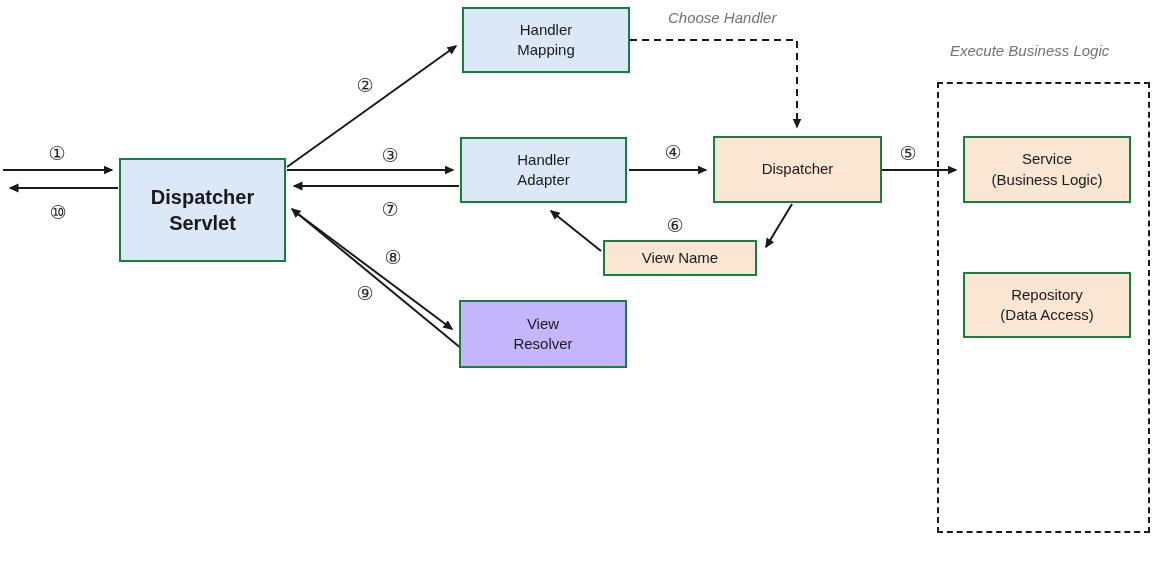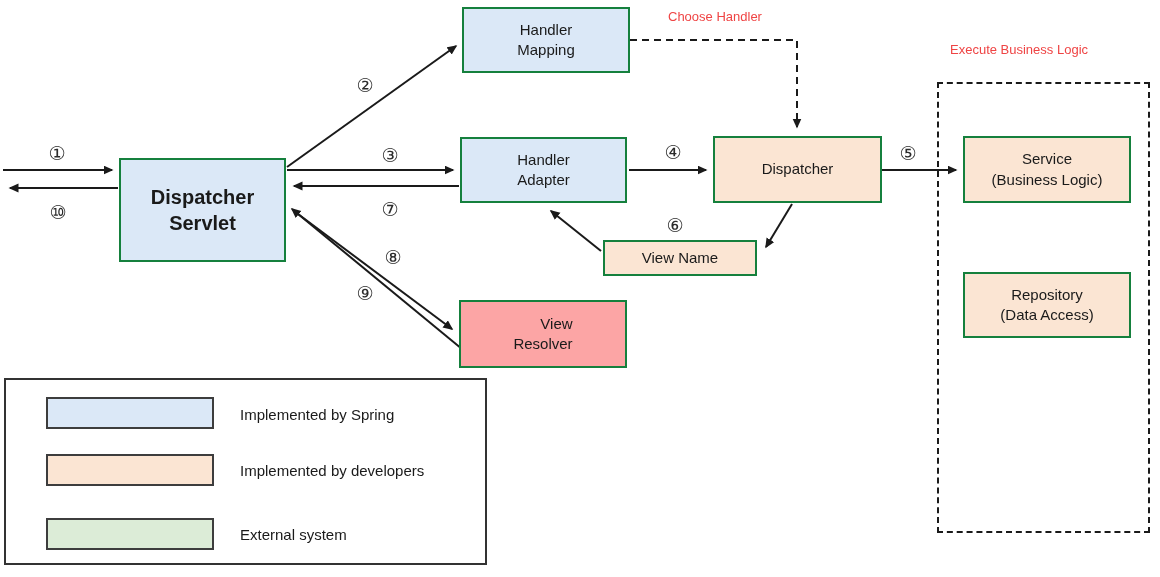--- a/index.html
+++ b/index.html
@@ -27,23 +27,24 @@
     white-space: pre-line;
     border: 2px solid #15803d;
     box-sizing: border-box;
     font-size: 15px;
     line-height: 1.35;
   }
   .node.bold-title { font-weight: bold; font-size: 20px; line-height: 1.3; margin-top: 41px; }
   .node.big-label  { font-size: 20px; }
   .annotation {
     position: absolute;
-    font-size: 13px;
+    font-size: 15px;
     white-space: nowrap;
-    color: #ef4444;
+    color: #737373;
+    font-style: italic;
   }
   .step {
     position: absolute;
     transform: translate(-50%, -50%);
     font-size: 19px;
     color: #2b2b2b;
     line-height: 1;
   }
   .dashed-region {
     position: absolute;
@@ -117,21 +118,21 @@
 
   <div class="node bold-title" style="left: 119px; top: 117px; width: 167px; height: 104px; background-color: rgb(219, 232, 247);">Dispatcher
 Servlet</div>
 
   <div class="node" style="left: 462px; top: 7px; width: 168px; height: 66px; background-color: rgb(219, 232, 247);">Handler
 Mapping</div>
 
   <div class="node" style="left: 460px; top: 137px; width: 167px; height: 66px; background-color: rgb(219, 232, 247);">Handler
 Adapter</div>
 
-  <div class="node" style="left: 459px; top: 300px; width: 168px; height: 68px; background-color: #fca5a5; text-align: right;">View
+  <div class="node" style="left: 459px; top: 300px; width: 168px; height: 68px; background-color: #c4b5fd;">View
 Resolver</div>
 
   <div class="node" style="left: 713px; top: 136px; width: 169px; height: 67px; background-color: rgb(251, 229, 211);">Dispatcher</div>
 
   <div class="node" style="left: 963px; top: 136px; width: 168px; height: 67px; background-color: rgb(251, 229, 211);">Service
 (Business Logic)</div>
 
   <div class="node" style="left: 603px; top: 240px; width: 154px; height: 36px; background-color: rgb(251, 229, 211);">View Name</div>
 
   <div class="node" style="left: 963px; top: 272px; width: 168px; height: 66px; background-color: rgb(251, 229, 211);">Repository
@@ -146,24 +147,14 @@
   <span class="step" style="left:58px;  top:212px;">⑩</span>
   <span class="step" style="left:365px; top:85px;">②</span>
   <span class="step" style="left:390px; top:155px;">③</span>
   <span class="step" style="left:390px; top:209px;">⑦</span>
   <span class="step" style="left:393px; top:257px;">⑧</span>
   <span class="step" style="left:365px; top:293px;">⑨</span>
   <span class="step" style="left:673px; top:152px;">④</span>
   <span class="step" style="left:908px; top:153px;">⑤</span>
   <span class="step" style="left:675px; top:225px;">⑥</span>
 
-  <div class="legend">
-    <div class="swatch" style="top: 17px; background-color: rgb(219, 232, 247);"></div>
-    <div class="legend-label" style="top:34px;">Implemented by Spring</div>
-
-    <div class="swatch" style="top: 74px; background-color: rgb(251, 229, 211);"></div>
-    <div class="legend-label" style="top:90px;">Implemented by developers</div>
-
-    <div class="swatch" style="top: 138px; background-color: rgb(220, 236, 215);"></div>
-    <div class="legend-label" style="top:154px;">External system</div>
-  </div>
 
 </div>
 
 </body></html>

